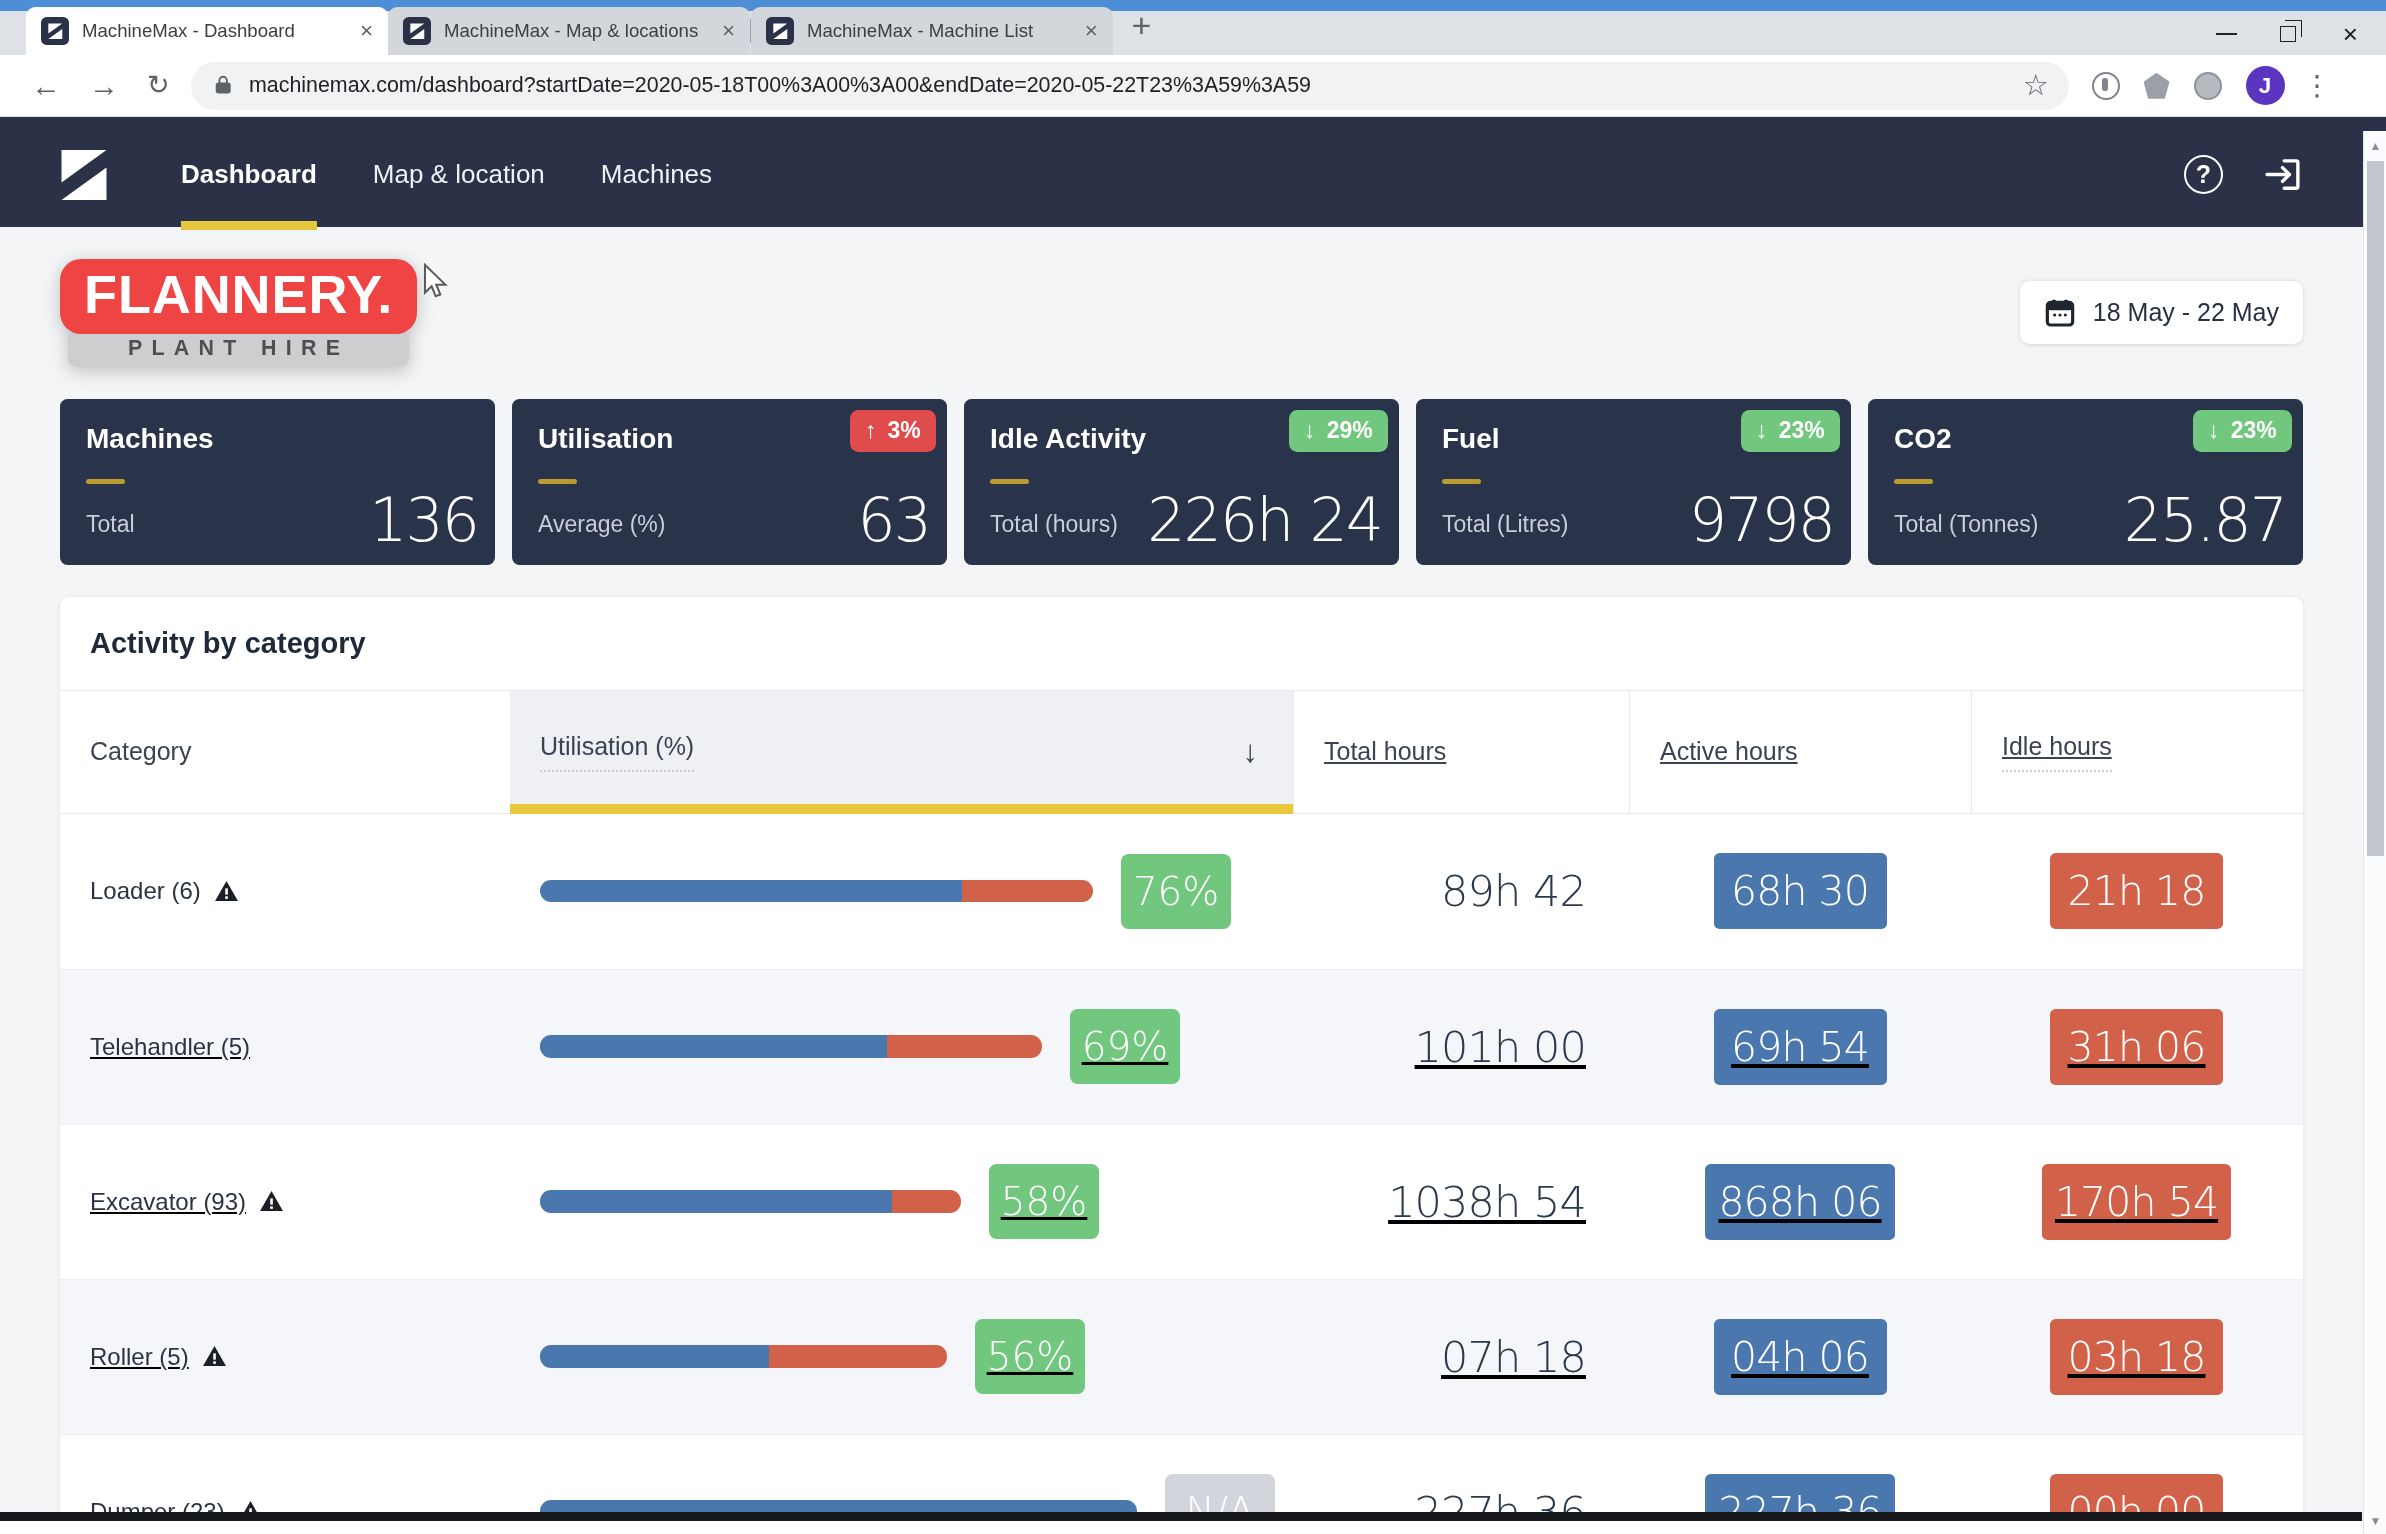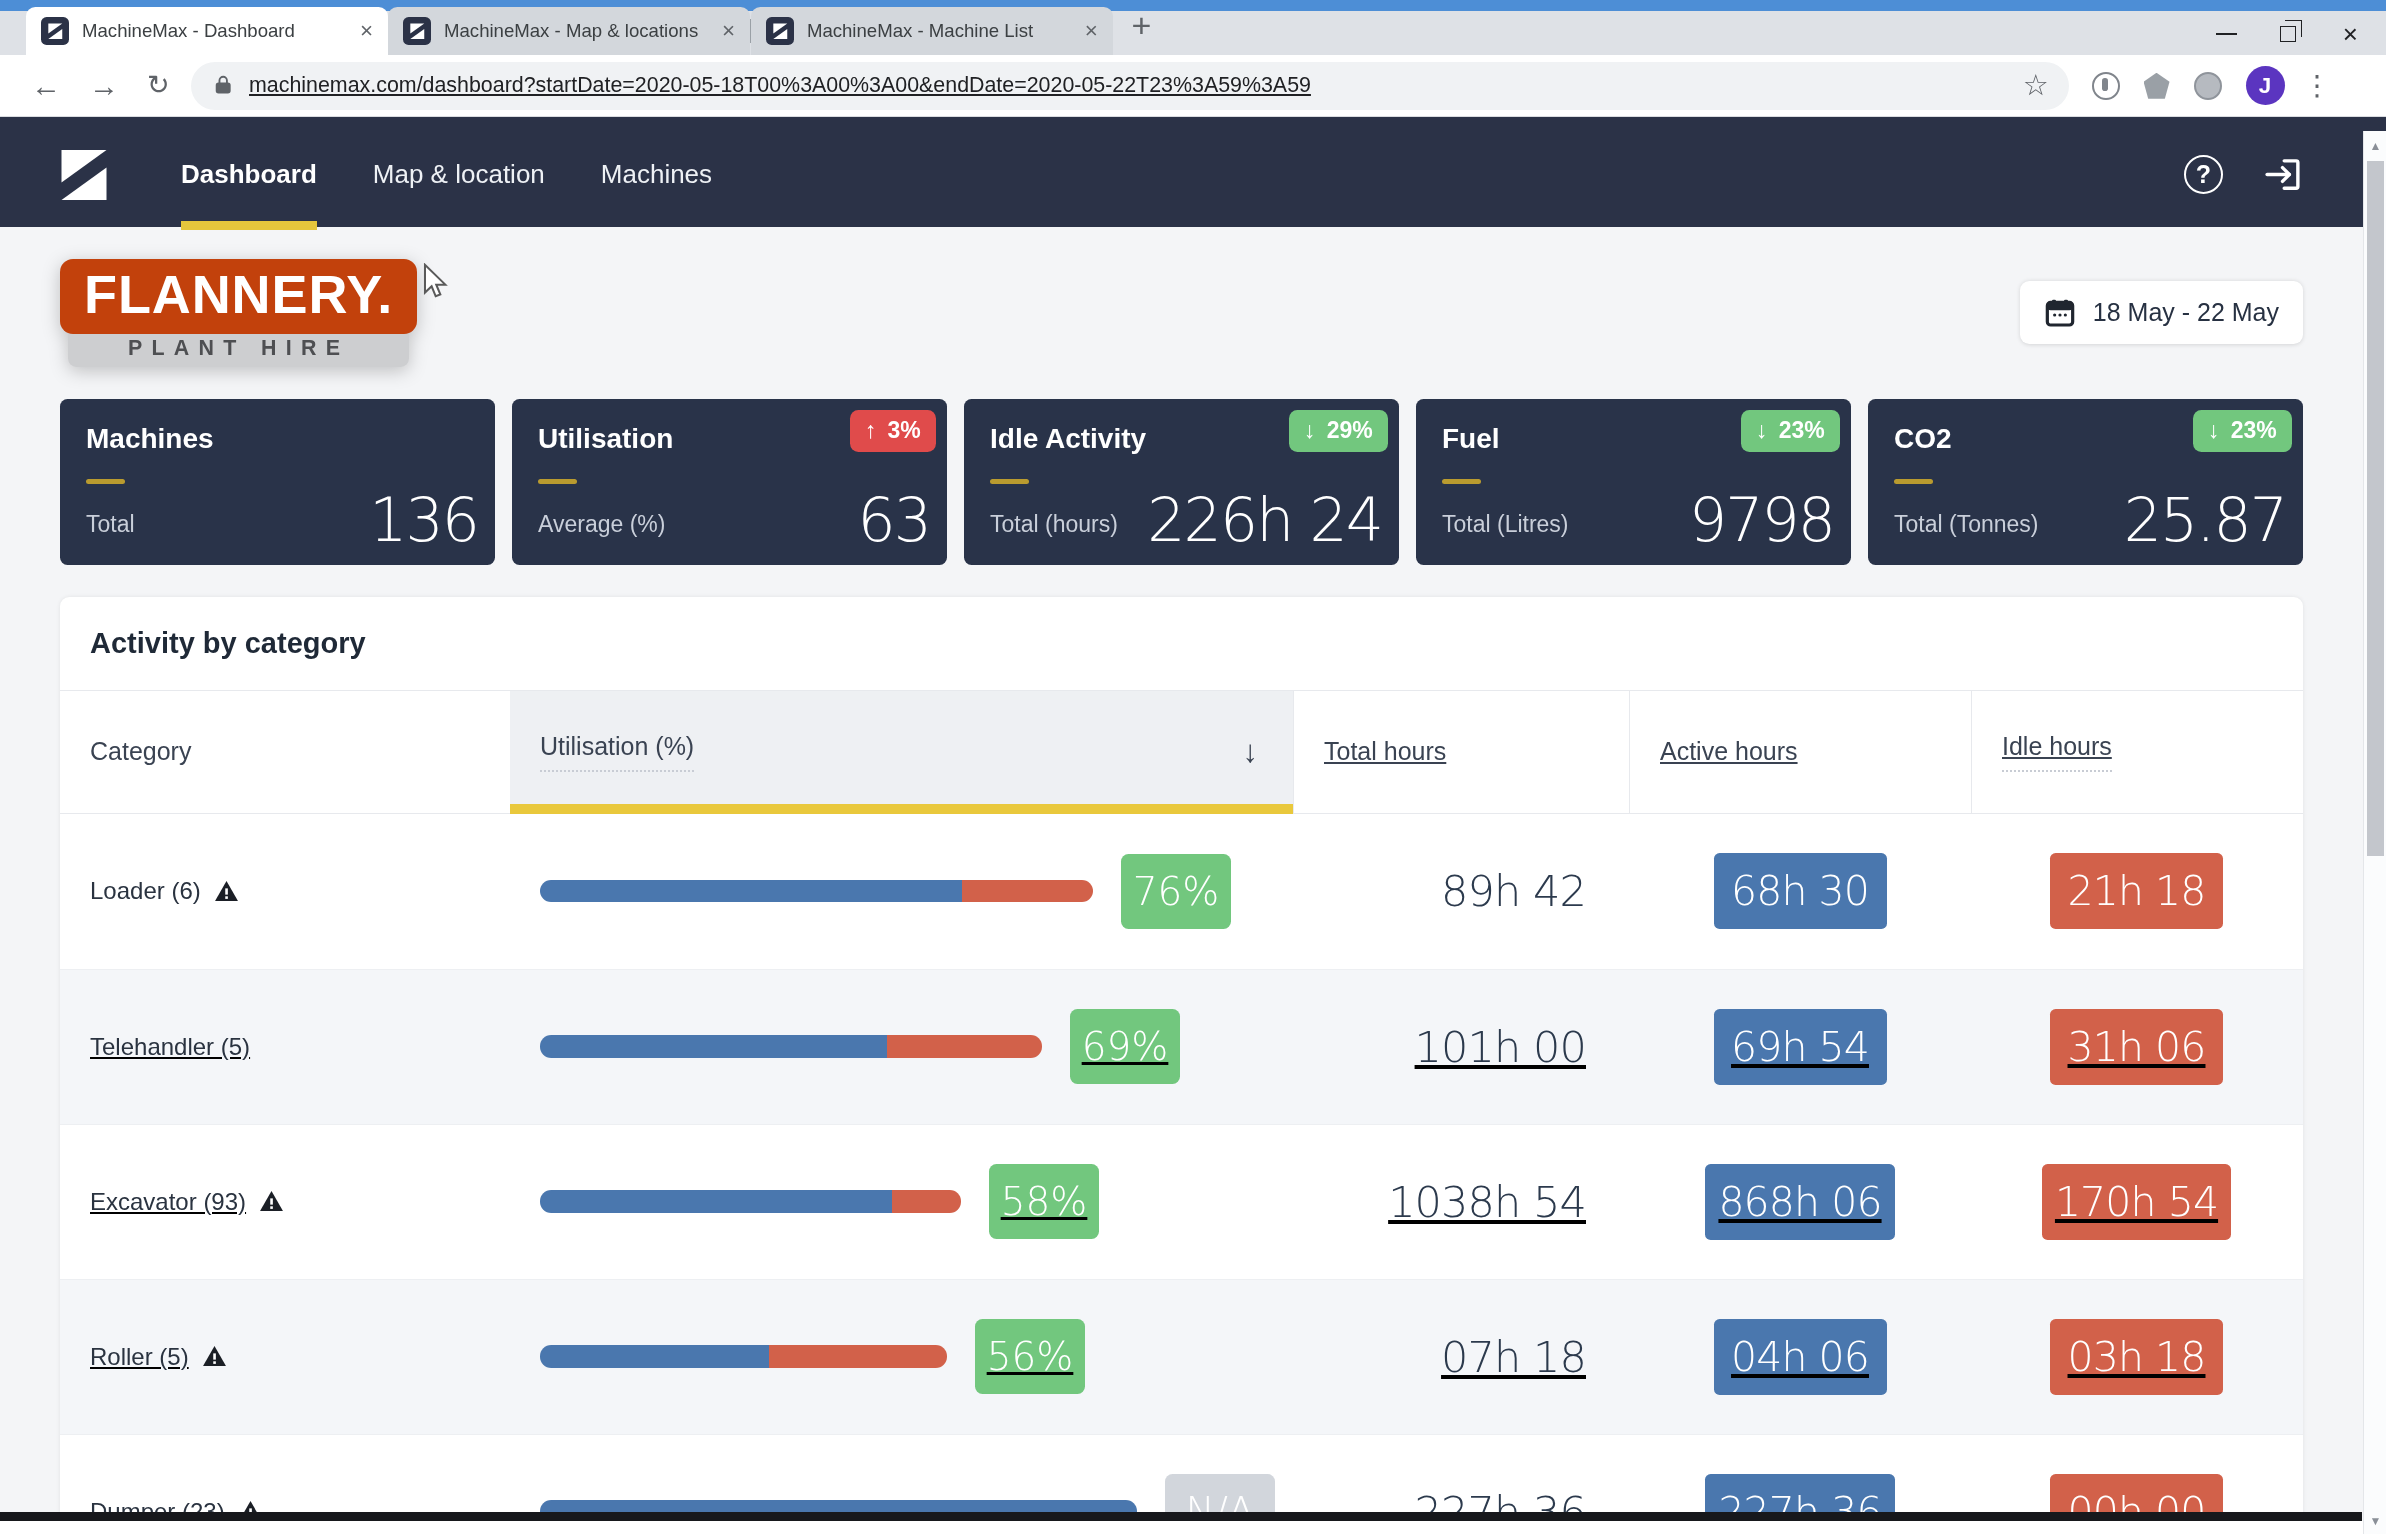--- a/index.html
+++ b/index.html
@@ -24,21 +24,21 @@
   .min-glyph { width:20.5px; height:1.9px; background:#202124; display:block; }
   .restore-glyph { width:16px; height:16px; border:1.9px solid #202124; position:relative; }
   .restore-glyph::before { content:""; position:absolute; top:-6.5px; left:3.7px; width:16px; height:16px; border:1.9px solid #202124; border-bottom:none; border-left:none; }
   .close-glyph { font-size:26px; line-height:1; }
 
   .toolbar { height:62px; background:#fff; display:flex; align-items:center; padding:0 17px; border-bottom:0.9px solid #dadce0; }
   .nav-glyph { font-size:30px; color:#5f6368; margin:0 14px; line-height:1; }
   .reload-glyph { font-size:27px; }
   .omnibox { flex:1; max-width:1878px; height:48px; background:#f0f2f4; border-radius:24px; display:flex; align-items:center; padding:0 20.5px; margin-left:7.5px; }
   .lock-icon svg { width:22.4px; height:22.4px; margin-right:15px; display:block; }
-  .url-text { font-size:21.4px; color:#202124; flex:1; white-space:nowrap; overflow:hidden;text-decoration:underline; }
+  .url-text { font-size:21.4px; color:#202124; flex:1; white-space:nowrap; overflow:hidden; }
   .star-glyph { font-size:29px; color:#5f6368; margin-left:11.2px; line-height:1; }
   .ext-area { display:flex; align-items:center; margin-left:22.4px; gap:24px; }
   .ext1 { width:28px; height:28px; border:2.8px solid #80858c; border-radius:50%; position:relative; }
   .ext1::before { content:""; position:absolute; left:8.4px; top:4.7px; width:5.6px; height:13px; background:#80858c; border-radius:2.8px; }
   .ext2 { width:26px; height:26px; background:#9aa0a6; clip-path:polygon(50% 0,100% 35%,82% 100%,18% 100%,0 35%); }
   .ext3 { width:28px; height:28px; background:#b6bac0; border-radius:50%; border:2.8px solid #8f949b; }
   .avatar { width:39px; height:39px; border-radius:50%; background:#5b35c0; color:#fff; font-size:22.4px; font-weight:bold; display:flex; align-items:center; justify-content:center; margin-left:24px; }
   .kebab-glyph { font-size:28px; color:#5f6368; margin:0 3.7px 0 18.6px; letter-spacing:0; }
 
   
@@ -49,21 +49,21 @@
   .nav-item { position:relative; display:flex; align-items:center; padding:0 28px; font-size:26px; color:#eef1f5; }
   .nav-item.active { font-weight:bold; color:#fff; }
   .underline { position:absolute; left:28px; right:28px; bottom:0; height:8.4px; background:#e6c63c; }
   .nav-right { margin-left:auto; display:flex; align-items:center; gap:39px; }
   .help-icon { width:39px; height:39px; border-radius:50%; border:2.8px solid #fff; color:#fff; font-size:25px; font-weight:bold; display:flex; align-items:center; justify-content:center; }
   .logout-icon svg { width:41px; height:41px; display:block; }
 
   .content { padding:0 84px 0 60px; }
   .header-row { display:flex; justify-content:space-between; align-items:center; margin-top:32px; }
   .flannery { filter:drop-shadow(0 4.7px 9.3px rgba(0,0,0,.22)); }
-  .flannery-top { background:#c2410c; border-radius:13px; padding:3.7px 24px 9.3px; display:inline-block; }
+  .flannery-top { background:#ef4444; border-radius:21px; padding:3.7px 24px 9.3px; display:inline-block; }
   .flannery-name { color:#fff; font-size:54px; font-weight:800; letter-spacing:0.9px; }
   .flannery-bottom { background:#cdced0; margin:0 8.4px; border-radius:0 0 8.4px 8.4px; text-align:center; padding:1.9px 0 5.6px; }
   .flannery-sub { font-size:21.4px; color:#4e4f52; font-weight:bold; letter-spacing:9.3px; }
   .datebtn { background:#fff; border-radius:9.3px; padding:0 24px; height:63px; display:flex; align-items:center; gap:17px; box-shadow:0 0.9px 4.7px rgba(0,0,0,.13); font-size:25px; color:#273142; }
   .cal-icon svg { width:32px; height:32px; display:block; }
 
   .kpis { display:flex; gap:17px; margin-top:32px; }
   .kpi { flex:1; height:166px; background:#293349; border-radius:7.5px; position:relative; padding:24px 26px; color:#fff; }
   .kpi-title { font-size:28px; font-weight:bold; }
   .kpi-dash { width:39px; height:5.6px; background:#b99b2f; border-radius:2.8px; margin-top:24px; }

